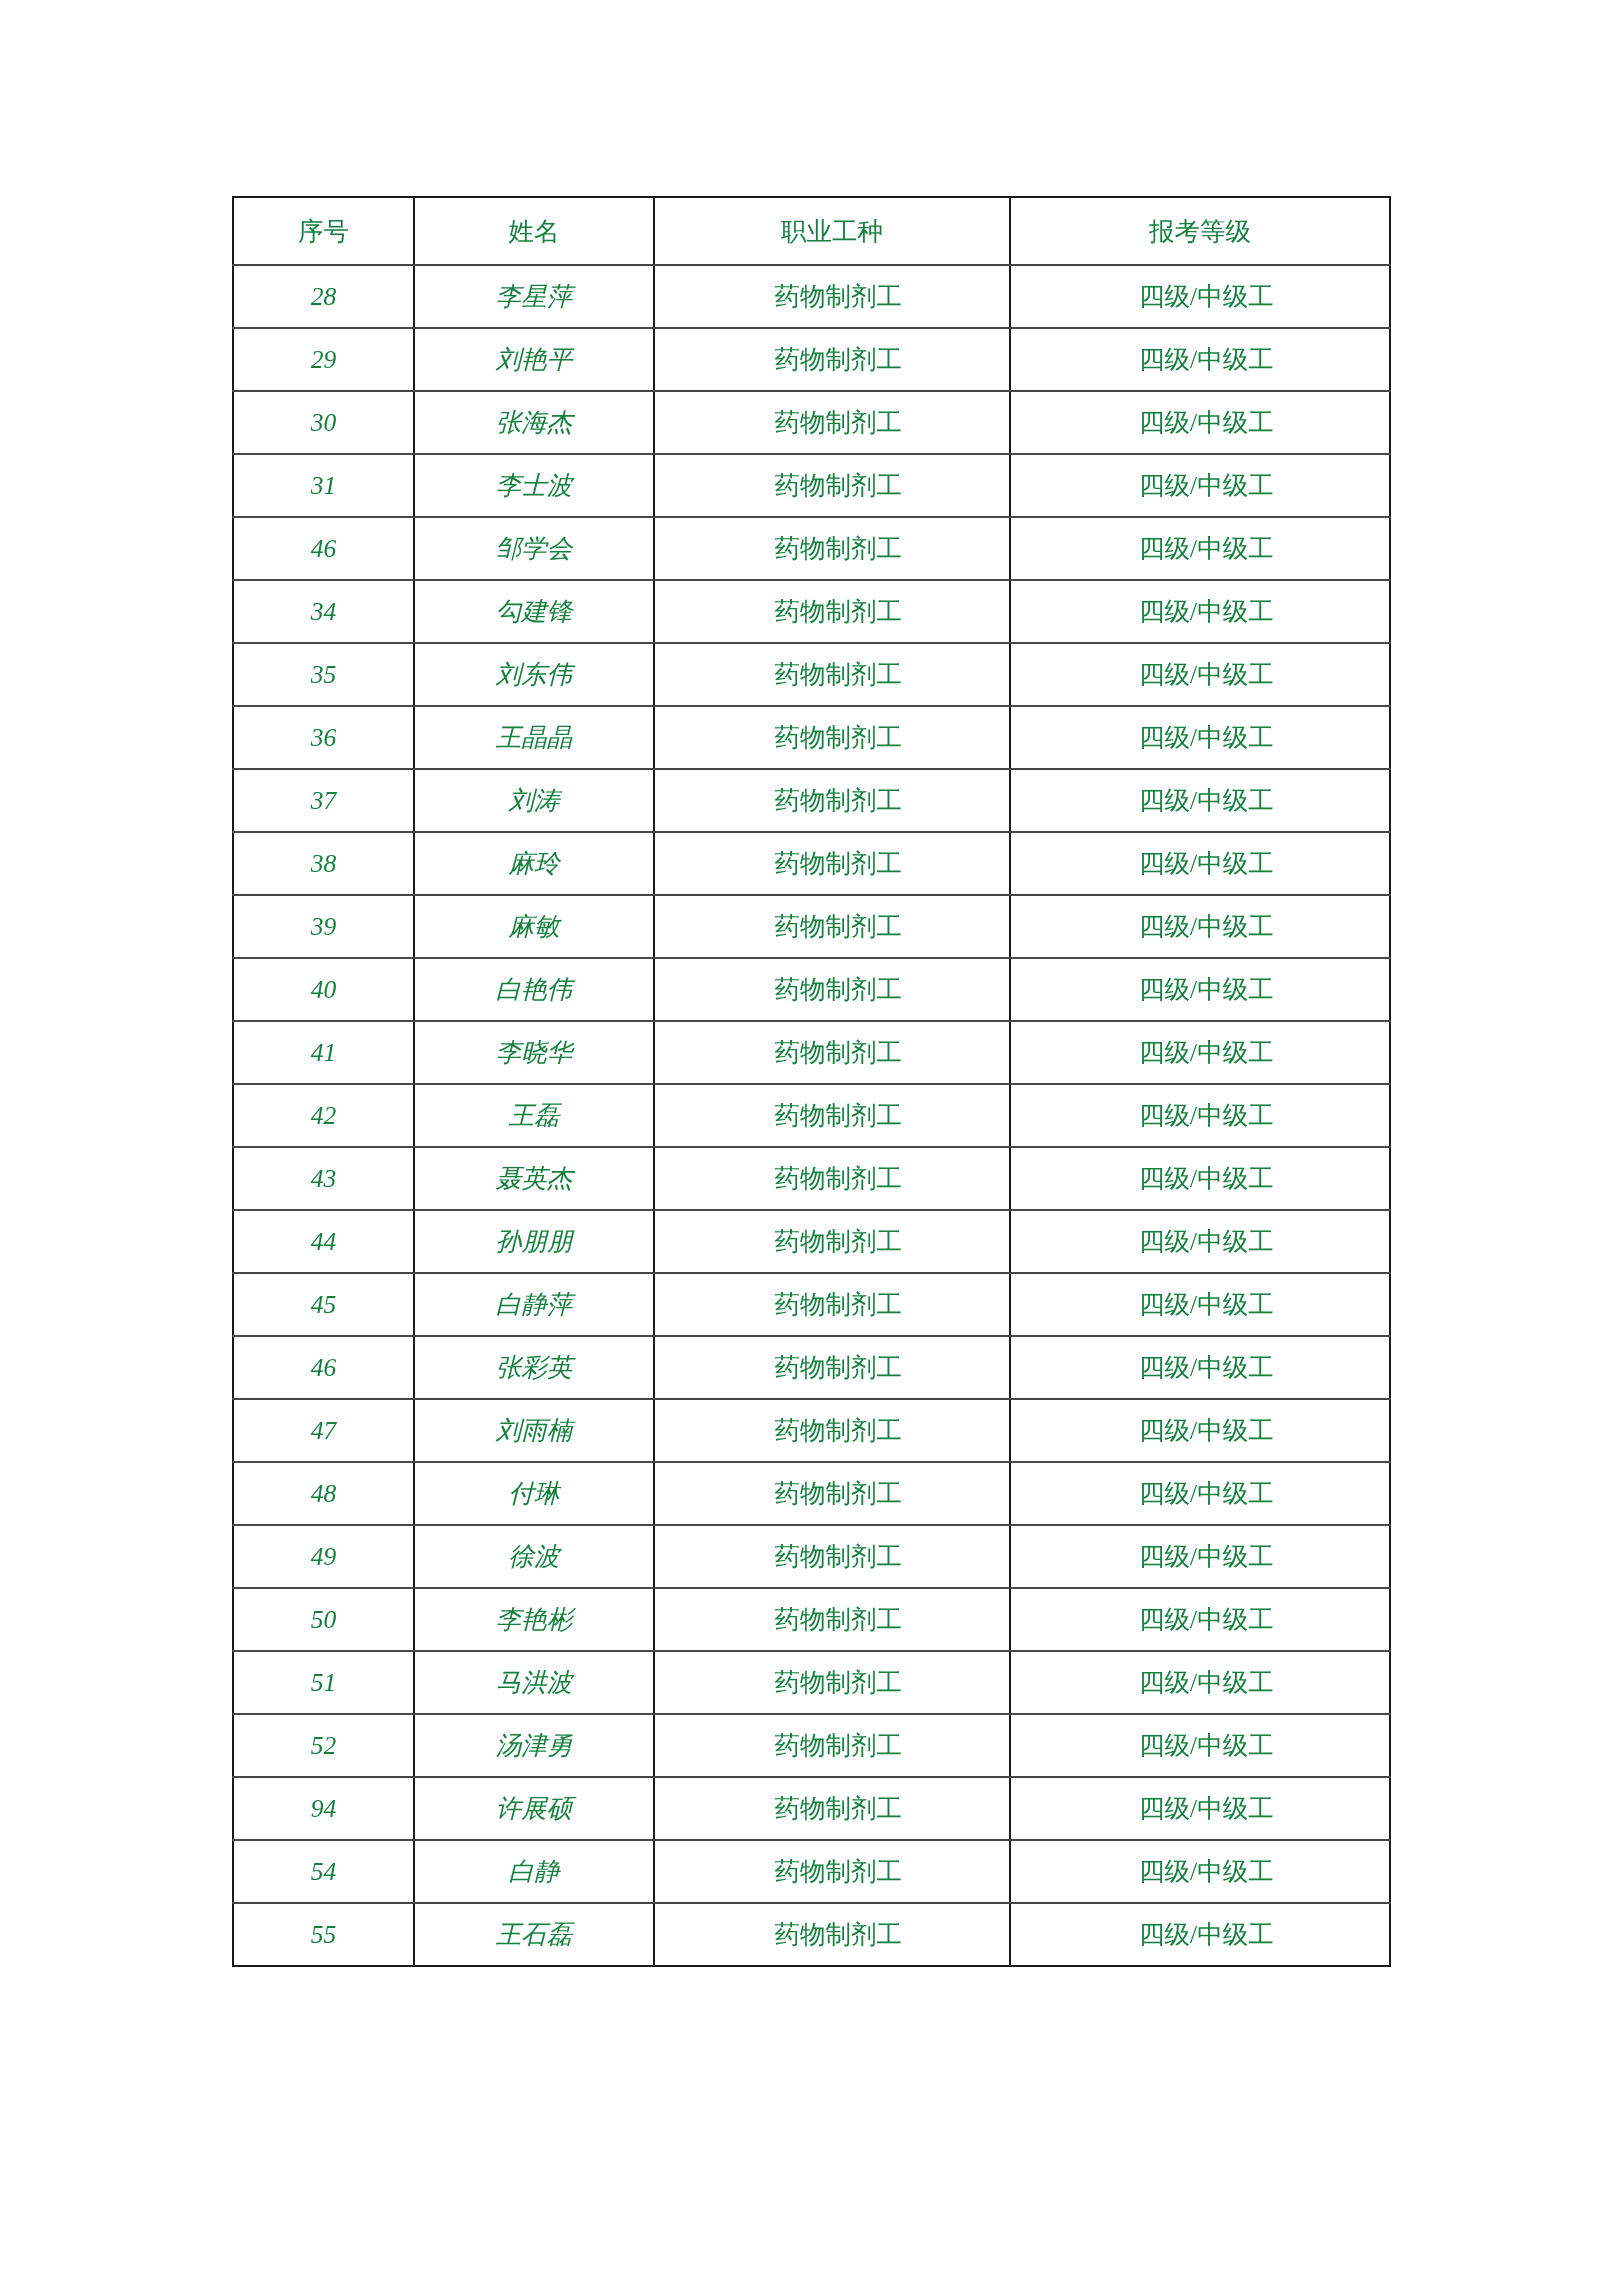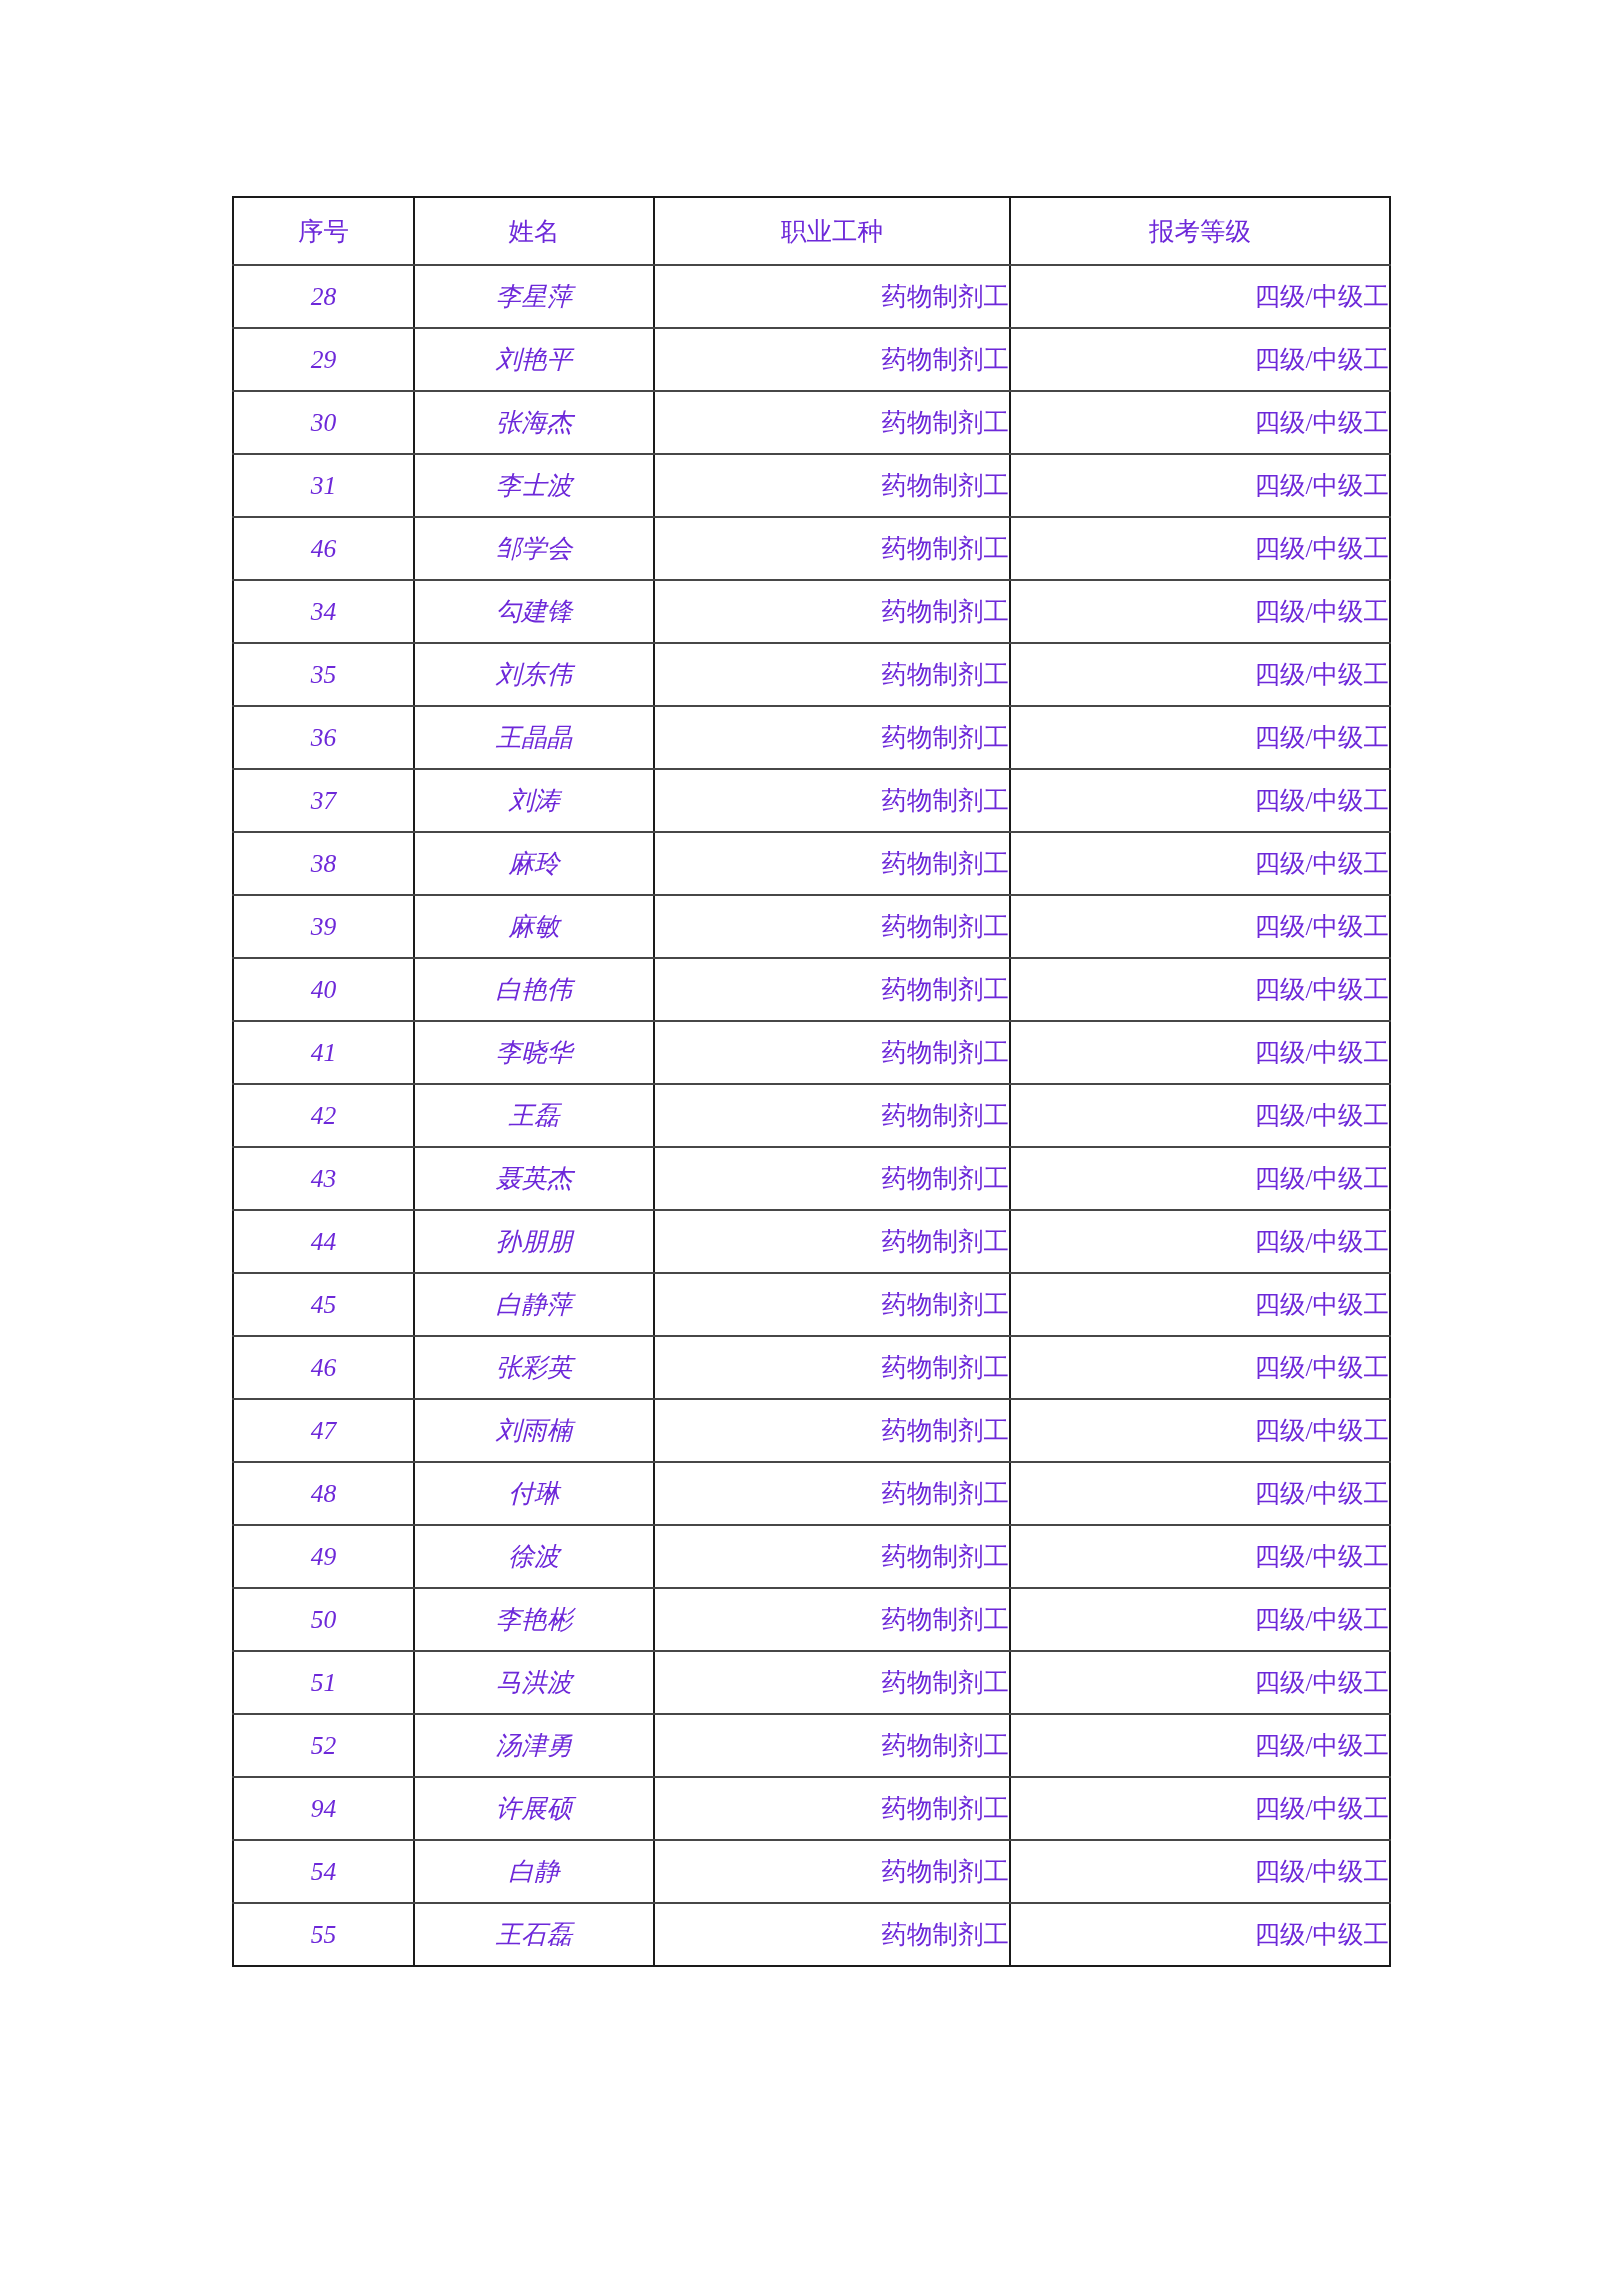--- a/index.html
+++ b/index.html
@@ -18,21 +18,21 @@
   }
   table.roster {
     position: absolute;
     left: 232px;
     top: 196px;
     width: 1158px;
     height: 1672px;
     border-collapse: collapse;
     table-layout: fixed;
     font-size: 25.5px;
-    color: #6d28d9;
+    color: #15803d;
   }
   col.c-no   { width: 181px; }
   col.c-name { width: 240px; }
   col.c-occ  { width: 356px; }
   col.c-lvl  { width: 380px; }
 
   .roster th,
   .roster td {
     border-left: 2px solid #1a1a1a;
     border-right: 2px solid #1a1a1a;
@@ -52,21 +52,21 @@
   }
   .roster td {
     border-top: 2.9px solid #474747;
     border-bottom: 2.9px solid #474747;
   }
   .roster tbody tr:last-child td { border-bottom: 2px solid #1a1a1a; }
 
   .roster td.cell-no,
   .roster td.cell-name { text-align: center; font-style: italic; }
   .roster td.cell-occ,
-  .roster td.cell-lvl  { text-align: right; padding-left: 12.7px; }
+  .roster td.cell-lvl  { text-align: center; padding-left: 12.7px; }
 </style>
 </head>
 <body>
 
 <div class="page">
   <table class="roster">
     <colgroup>
       <col class="c-no">
       <col class="c-name">
       <col class="c-occ">

